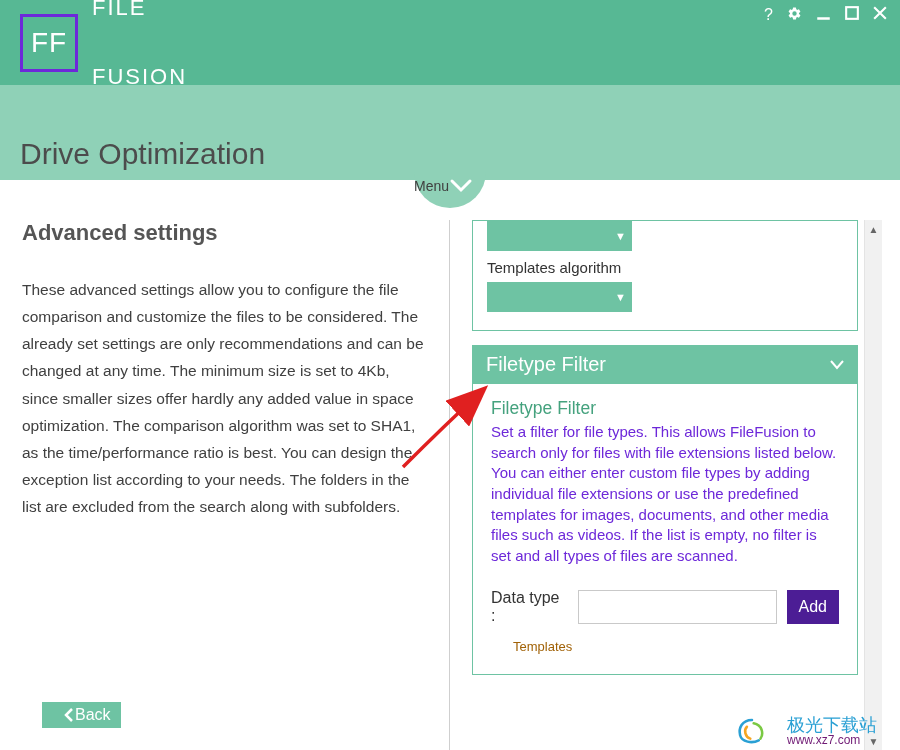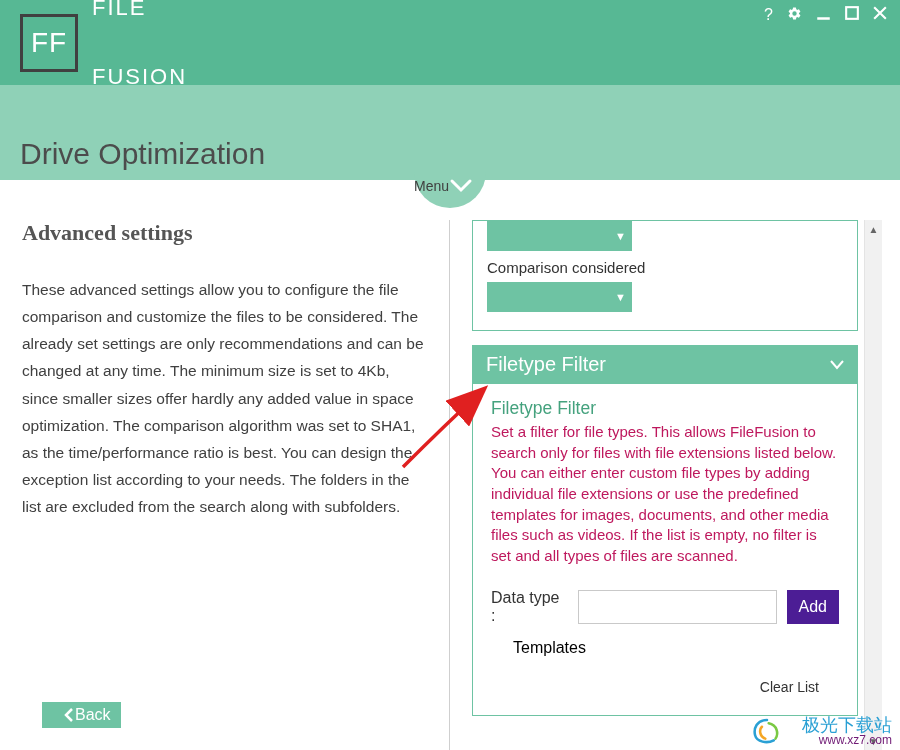--- a/index.html
+++ b/index.html
@@ -15,21 +15,21 @@
   height: 85px;
   background: #57b894;
   display: flex;
   align-items: center;
   padding: 0 20px;
   position: relative;
 }
 .logo-box {
   width: 58px;
   height: 58px;
-  border: 3px solid #404040;
+  border: 3px solid #6d28d9;
   display: flex;
   align-items: center;
   justify-content: center;
   font-size: 28px;
   font-weight: 300;
   color: #fff;
   letter-spacing: 1px;
 }
 .logo-text {
   margin-left: 14px;
@@ -89,21 +89,20 @@
   flex: 0 0 50%;
   padding: 0 22px 0 22px;
   border-right: 1px solid #cfcfcf;
   position: relative;
 }
 .settings-title {
   font-size: 22px;
   font-weight: 600;
   color: #555;
   margin-bottom: 30px;
-  font-family: Liberation Serif, serif;
 }
 .settings-desc {
   font-size: 15.5px;
   color: #404040;
   line-height: 1.75;
 }
 .back-btn {
   position: absolute;
   bottom: 22px;
   left: 42px;
@@ -158,21 +157,21 @@
   border-top: none;
   padding: 14px 18px 20px 18px;
 }
 .filter-title {
   color: #45a27e;
   font-size: 17.5px;
   margin-bottom: 3px;
 }
 .filter-desc {
   font-size: 15px;
-  color: #be185d;
+  color: #6d28d9;
   line-height: 1.38;
 }
 .datatype-row {
   display: flex;
   align-items: center;
   margin-top: 22px;
   gap: 10px;
 }
 .datatype-label { font-size: 16px; color: #333; font-weight: 300; }
 .datatype-input {
@@ -185,22 +184,22 @@
 .add-btn {
   background: #4c1d95;
   color: #fff;
   height: 34px;
   padding: 0 12px;
   font-size: 16px;
   border: none;
   cursor: pointer;
 }
 .templates-label {
-  font-size: 16px;
-  color: #000000;
+  font-size: 13px;
+  color: #a16207;
   margin: 14px 0 0 22px;
   cursor: pointer;
 }
 .clear-list {
   font-size: 14px;
   color: #333;
   text-align: right;
   margin-top: 22px;
   margin-right: 20px;
   cursor: pointer;
@@ -225,26 +224,25 @@
 .scroll-arrow.down { position: absolute; bottom: 0; width: 100%; }
 .arrow-annotation {
   position: absolute;
   left: 395px;
   top: 375px;
   pointer-events: none;
   z-index: 5;
 }
 .watermark {
   position: absolute;
-  right: 8px;
+  right: 23px;
   bottom: 4px;
   display: flex;
   align-items: center;
   gap: 18px;
-  text-align: right;
 }
 .watermark-swirl {
   width: 34px;
   height: 30px;
   position: relative;
 }
 .watermark-text-cn { color: #2aa0d4; font-size: 18px; font-weight: 500; }
 .watermark-text-url { color: #701a75; font-size: 12px; }
 .watermark-col { display: flex; flex-direction: column; line-height: 1; }
 </style>
@@ -307,42 +305,41 @@
     </div>
   </div>
 
   <div class="right-panel">
     <div class="right-inner">
 
       <div class="comparison-box">
         <div class="dropdown">
           <span class="dropdown-arrow">▼</span>
         </div>
-        <div class="comp-label">Comparison considered</div>
+        <div class="comp-label">Templates algorithm</div>
         <div class="dropdown">
           <span class="dropdown-arrow">▼</span>
         </div>
       </div>
 
       <div class="filter-header">
         <span>Filetype Filter</span>
         <svg width="14" height="10" viewBox="0 0 14 10">
             <path d="M1 1 L7 8 L13 1" stroke="#fff" stroke-width="2" fill="none"></path>
           </svg>
       </div>
       <div class="filter-body">
         <div class="filter-title">Filetype Filter</div>
         <div class="filter-desc">Set a filter for file types. This allows FileFusion to search only for files with file extensions listed below. You can either enter custom file types by adding individual file extensions or use the predefined templates for images, documents, and other media files such as videos. If the list is empty, no filter is set and all types of files are scanned.</div>
         <div class="datatype-row">
           <span class="datatype-label">Data type :</span>
           <input class="datatype-input" value="" style="">
           <button class="add-btn">Add</button>
         </div>
         <div class="templates-label">Templates</div>
-        <div class="clear-list">Clear List</div>
       </div>
 
     </div>
 
     <div class="scrollbar">
       <div class="scroll-arrow up">▲</div>
       <div class="scroll-arrow down">▼</div>
     </div>
   </div>
 

